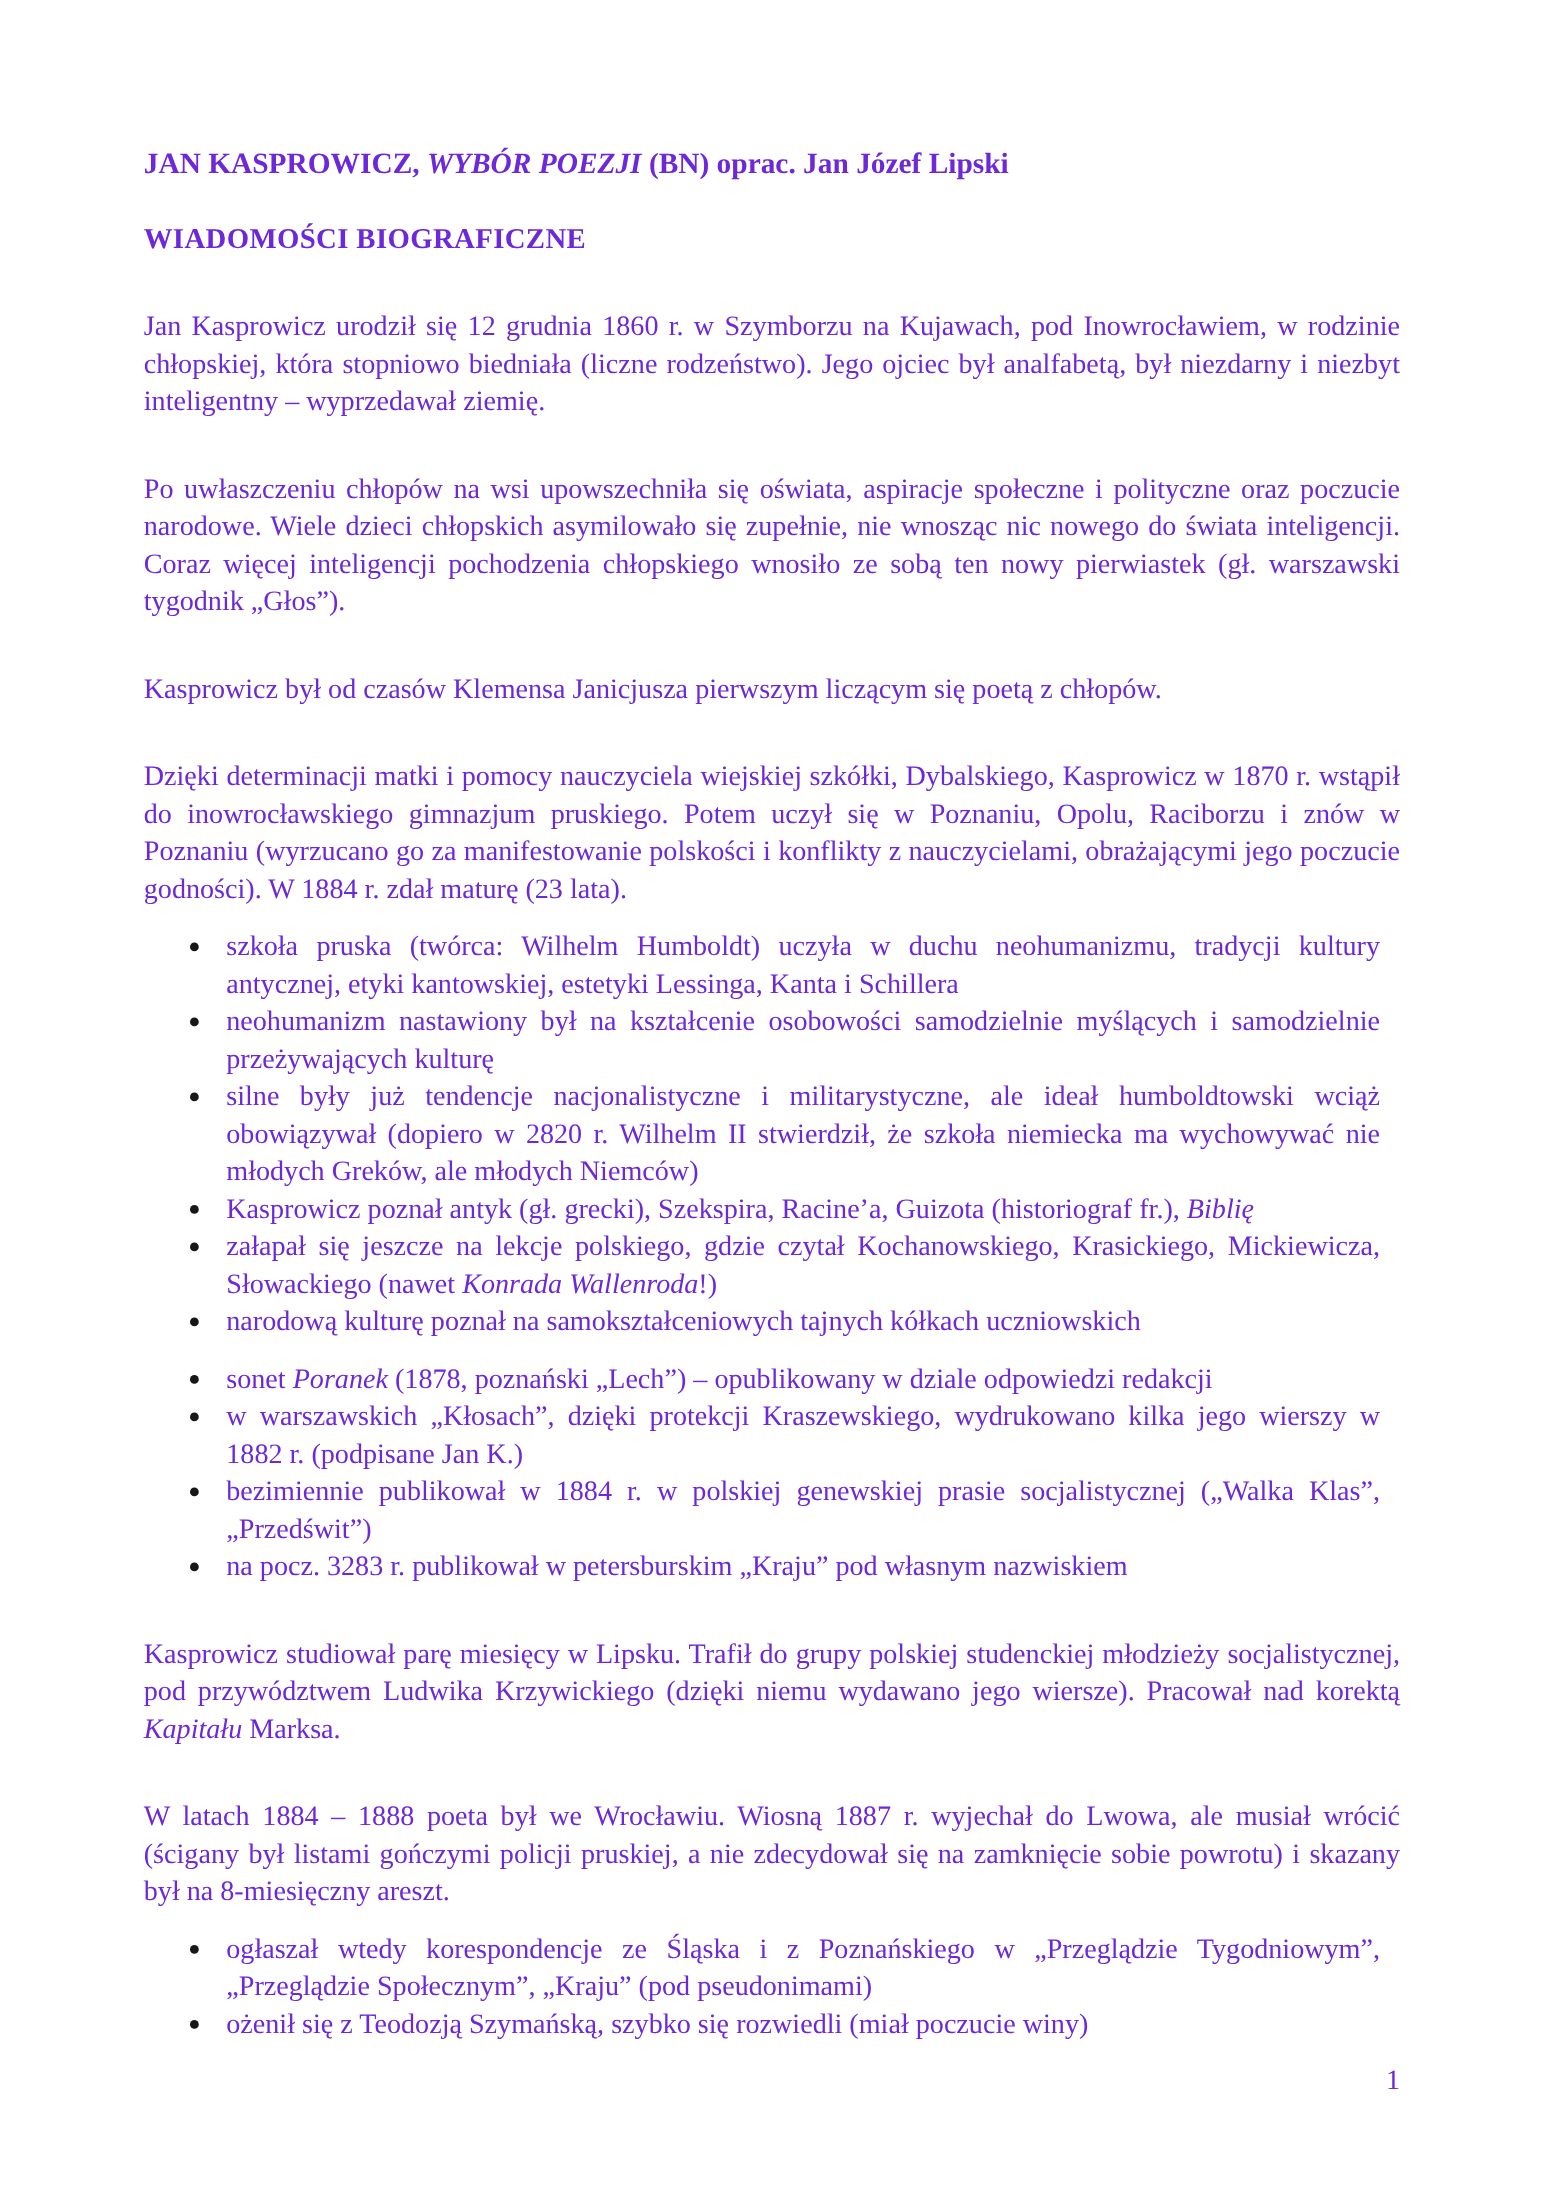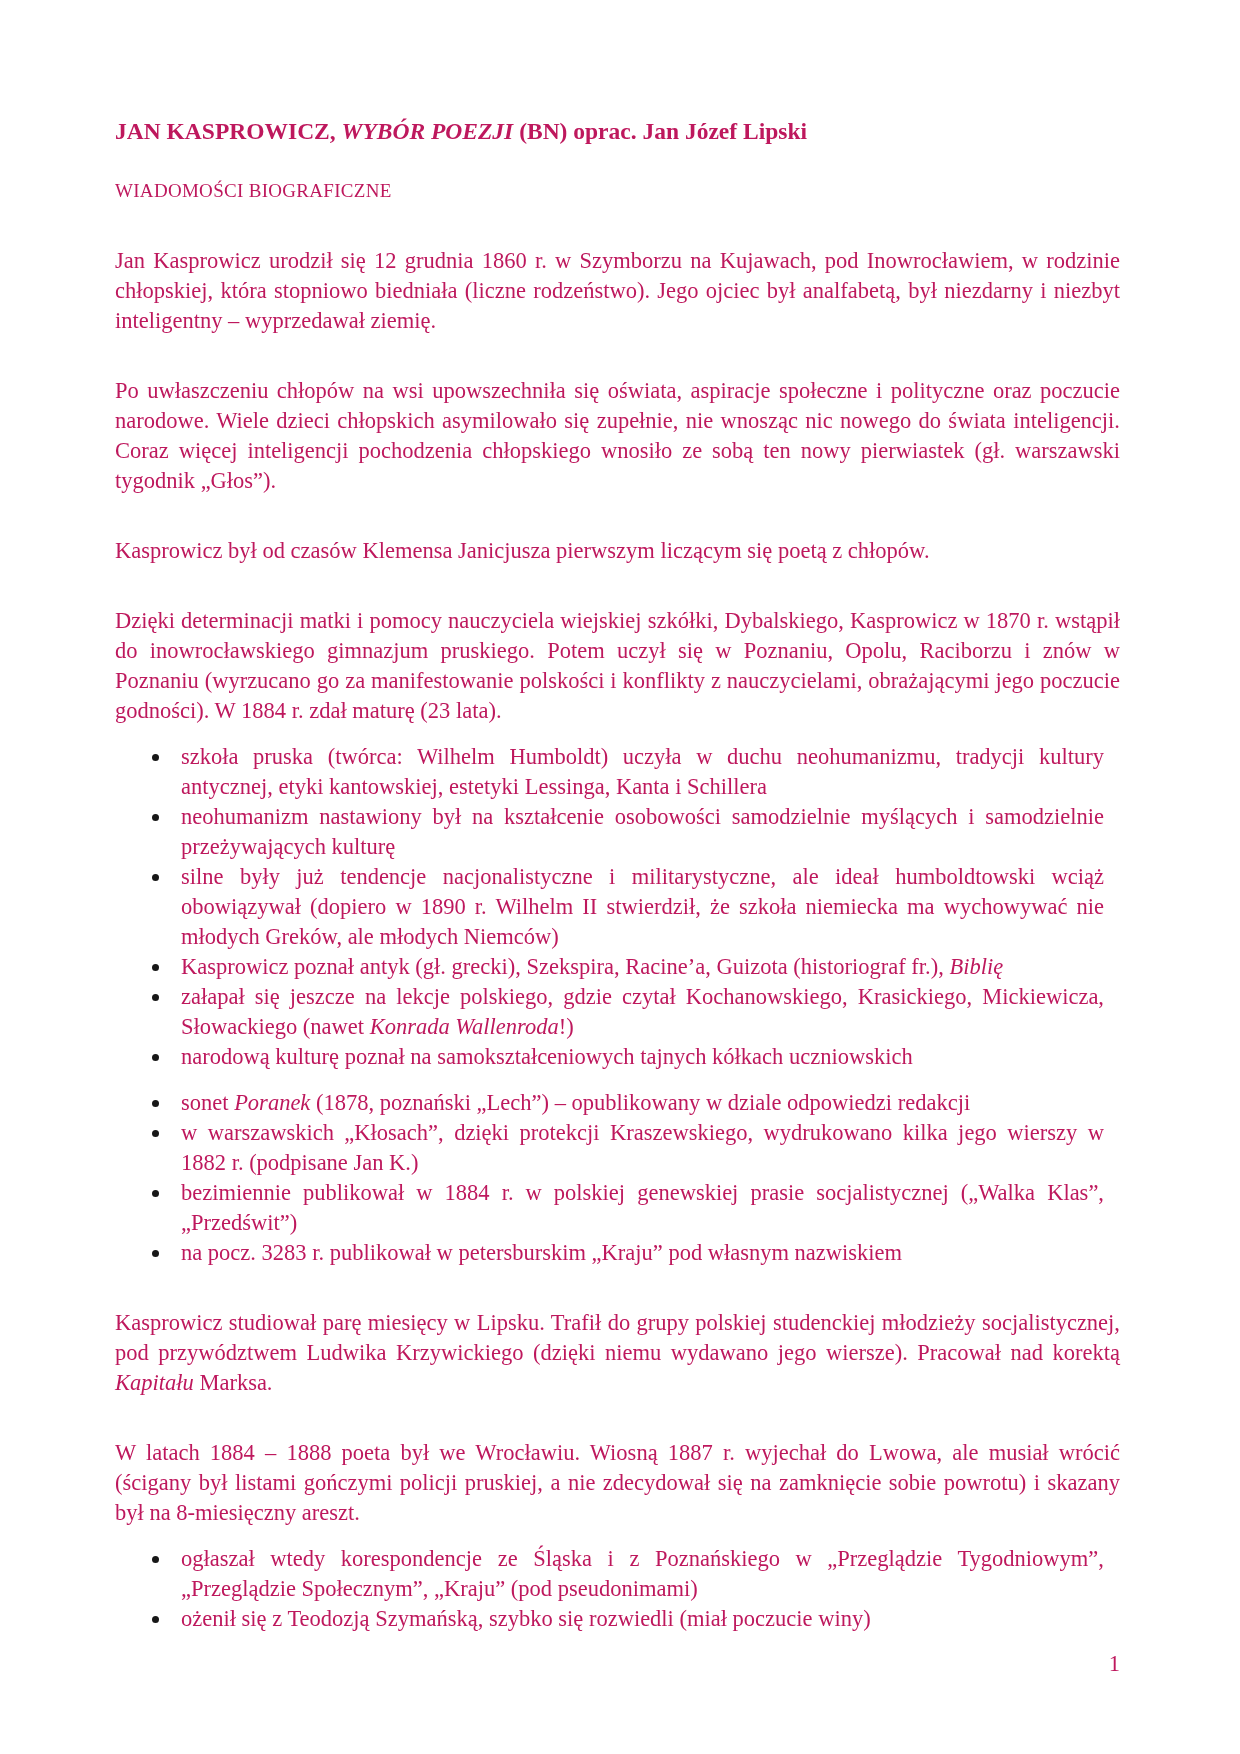--- a/index.html
+++ b/index.html
@@ -10,33 +10,33 @@
   .page {
     position: relative;
     width: 1240px;
     height: 1754px;
     background: #ffffff;
     box-sizing: border-box;
     padding: 116px 120px 0 115px;
     font-family: "Liberation Serif", "DejaVu Serif", serif;
     font-size: 22.5px;
     line-height: 30px;
-    color: #be185d;
+    color: #6d28d9;
   }
   h1.doc-title {
     margin: 0;
     font-size: 23.5px;
     font-weight: bold;
     line-height: 30px;
   }
   h1.doc-title i { font-style: italic; }
   h2.section-heading {
     margin: 30px 0 0 0;
-    font-size: 19px;
-    font-weight: normal;
+    font-size: 23px;
+    font-weight: bold;
     line-height: 30px;
     letter-spacing: 0.3px;
   }
   .para {
     margin: 40px 0 0 0;
     text-align: justify;
   }
   ul.bullets {
     margin: 16px;
     padding: 0;
@@ -74,21 +74,21 @@
   <h2 class="section-heading">WIADOMOŚCI BIOGRAFICZNE</h2>
 
   <div id="body-blocks">
       <p class="para">Jan Kasprowicz urodził się 12 grudnia 1860 r. w Szymborzu na Kujawach, pod Inowrocławiem, w rodzinie chłopskiej, która stopniowo biedniała (liczne rodzeństwo). Jego ojciec był analfabetą, był niezdarny i niezbyt inteligentny – wyprzedawał ziemię.</p>
       <p class="para">Po uwłaszczeniu chłopów na wsi upowszechniła się oświata, aspiracje społeczne i polityczne oraz poczucie narodowe. Wiele dzieci chłopskich asymilowało się zupełnie, nie wnosząc nic nowego do świata inteligencji. Coraz więcej inteligencji pochodzenia chłopskiego wnosiło ze sobą ten nowy pierwiastek (gł. warszawski tygodnik „Głos”).</p>
       <p class="para">Kasprowicz był od czasów Klemensa Janicjusza pierwszym liczącym się poetą z chłopów.</p>
       <p class="para">Dzięki determinacji matki i pomocy nauczyciela wiejskiej szkółki, Dybalskiego, Kasprowicz w 1870 r. wstąpił do inowrocławskiego gimnazjum pruskiego. Potem uczył się w Poznaniu, Opolu, Raciborzu i znów w Poznaniu (wyrzucano go za manifestowanie polskości i konflikty z nauczycielami, obrażającymi jego poczucie godności). W 1884 r. zdał maturę (23 lata).</p>
       <ul class="bullets">
         <li>szkoła pruska (twórca: Wilhelm Humboldt) uczyła w duchu neohumanizmu, tradycji kultury antycznej, etyki kantowskiej, estetyki Lessinga, Kanta i Schillera</li>
         <li>neohumanizm nastawiony był na kształcenie osobowości samodzielnie myślących i samodzielnie przeżywających kulturę</li>
-        <li>silne były już tendencje nacjonalistyczne i militarystyczne, ale ideał humboldtowski wciąż obowiązywał (dopiero w 1890 r. Wilhelm II stwierdził, że szkoła niemiecka ma wychowywać nie młodych Greków, ale młodych Niemców)</li>
+        <li>silne były już tendencje nacjonalistyczne i militarystyczne, ale ideał humboldtowski wciąż obowiązywał (dopiero w 2820 r. Wilhelm II stwierdził, że szkoła niemiecka ma wychowywać nie młodych Greków, ale młodych Niemców)</li>
         <li>Kasprowicz poznał antyk (gł. grecki), Szekspira, Racine’a, Guizota (historiograf fr.), <i>Biblię</i></li>
         <li>załapał się jeszcze na lekcje polskiego, gdzie czytał Kochanowskiego, Krasickiego, Mickiewicza, Słowackiego (nawet <i>Konrada Wallenroda</i>!)</li>
         <li>narodową kulturę poznał na samokształceniowych tajnych kółkach uczniowskich</li>
       </ul>
       <ul class="bullets">
         <li>sonet <i>Poranek</i> (1878, poznański „Lech”) – opublikowany w dziale odpowiedzi redakcji</li>
         <li>w warszawskich „Kłosach”, dzięki protekcji Kraszewskiego, wydrukowano kilka jego wierszy w 1882 r. (podpisane Jan K.)</li>
         <li>bezimiennie publikował w 1884 r. w polskiej genewskiej prasie socjalistycznej („Walka Klas”, „Przedświt”)</li>
         <li>na pocz. 3283 r. publikował w petersburskim „Kraju” pod własnym nazwiskiem</li>
       </ul>

